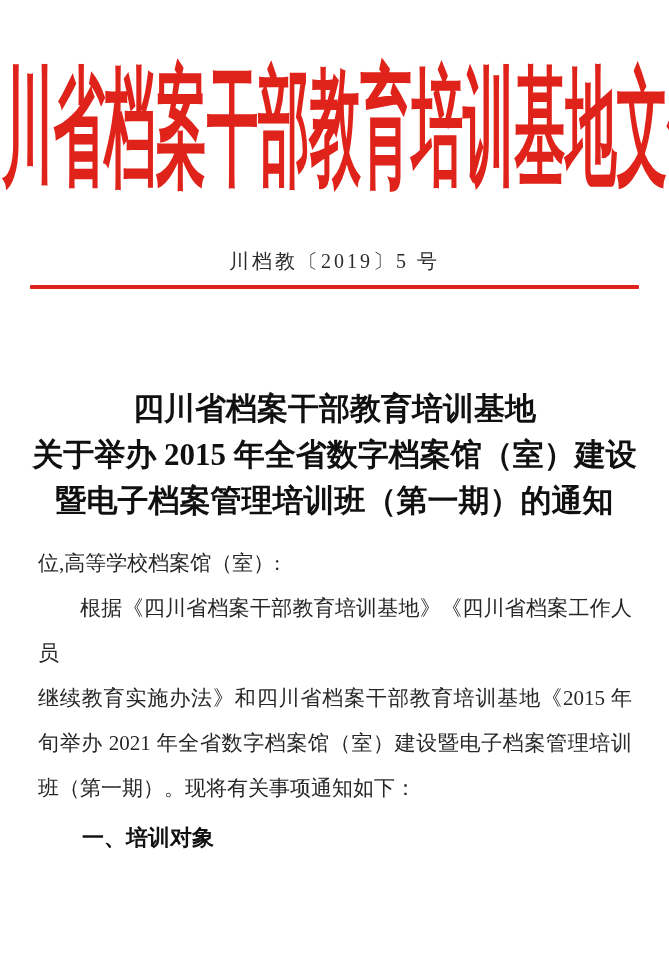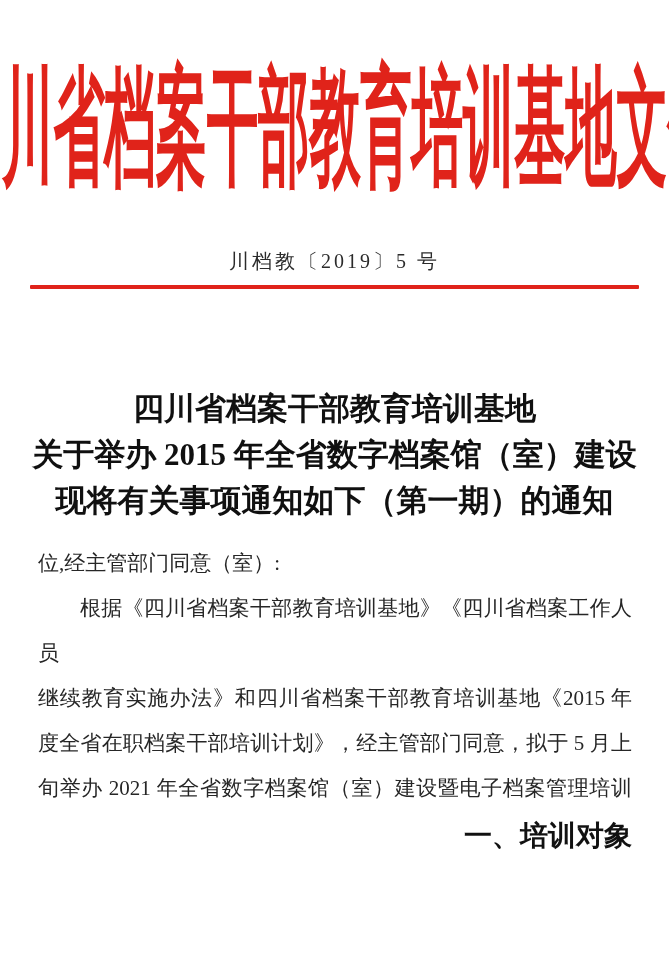--- a/index.html
+++ b/index.html
@@ -81,51 +81,51 @@
   }
   .line.no-stretch {
     text-align: left;
     text-align-last: left;
   }
   .line.indent { text-indent: 2em; }
 
   .section-heading {
     margin-top: 4px;
     padding-left: 2em;
-    font-family: Liberation Mono, monospace;
+    font-family: Liberation Serif, serif;
     font-weight: bold;
-    font-size: 28px;
+    font-size: 22px;
     line-height: 45px;
     color: #111111;
-    text-align: right;
+    text-align: left;
   }
 </style>
 </head>
 <body>
 
 <div class="page">
 
   <div class="banner">四川省档案干部教育培训基地文件</div>
 
   <div class="doc-number">川档教〔2019〕5 号</div>
 
   <div class="red-line"></div>
 
   <div class="doc-title">
     <div>四川省档案干部教育培训基地</div>
     <div>关于举办 2015 年全省数字档案馆（室）建设</div>
-    <div>现将有关事项通知如下（第一期）的通知</div>
+    <div>暨电子档案管理培训班（第一期）的通知</div>
   </div>
 
   <div class="body-block">
 
-    <div class="line no-stretch">位,经主管部门同意（室）:</div>
+    <div class="line no-stretch">位,高等学校档案馆（室）:</div>
 
     <div class="line indent">根据《四川省档案干部教育培训基地》《四川省档案工作人员</div>
     <div class="line">继续教育实施办法》和四川省档案干部教育培训基地《2015 年</div>
-    <div class="line">度全省在职档案干部培训计划》，经主管部门同意，拟于 5 月上</div>
     <div class="line">旬举办 2021 年全省数字档案馆（室）建设暨电子档案管理培训</div>
+    <div class="line no-stretch">班（第一期）。现将有关事项通知如下：</div>
 
     <div class="section-heading">一、培训对象</div>
 
   </div>
 
 </div>
 
 </body></html>

